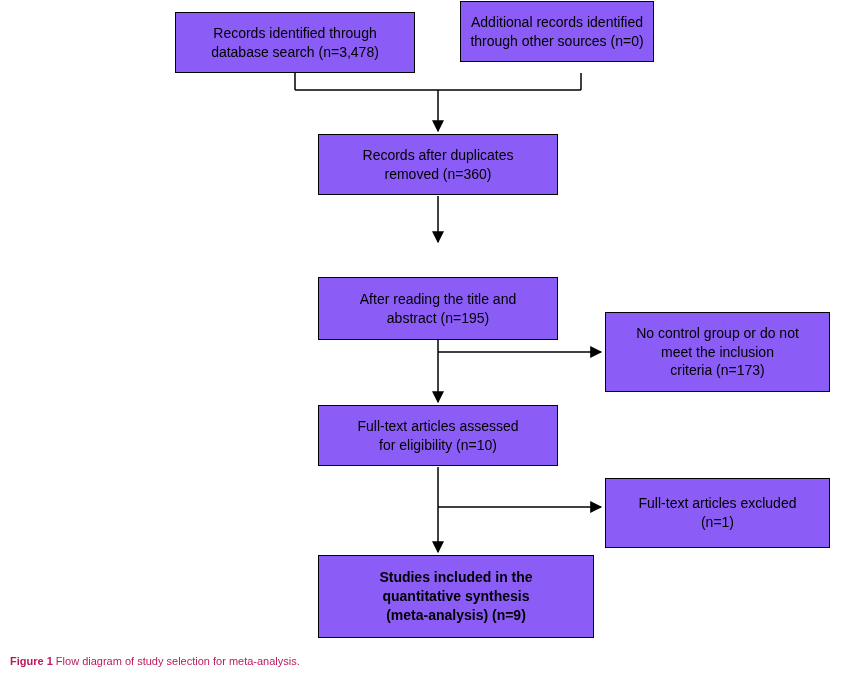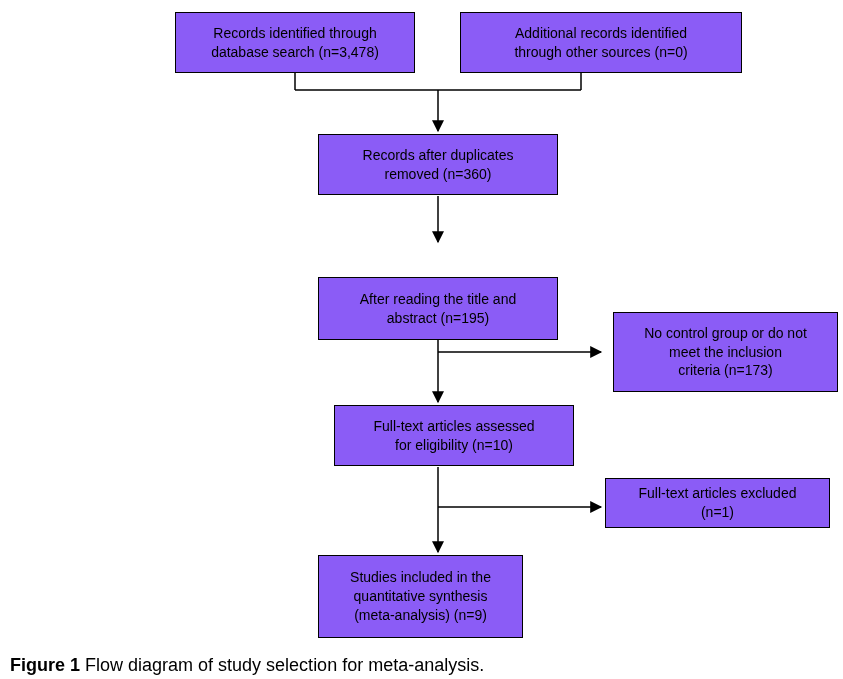--- a/index.html
+++ b/index.html
@@ -24,41 +24,41 @@
     display: flex;
     align-items: center;
     justify-content: center;
     text-align: center;
     font-size: 14px;
     line-height: 1.35;
     white-space: pre-line;
     padding: 4px 8px;
   }
   #box-db-search       { left: 175px; top: 12px;  width: 240px; height: 61px; }
-  #box-other-sources   { left: 460px; top: 12px;  width: 282px; height: 61px; }
+  #box-other-sources   { left: 460px; top: 1px;  width: 194px; height: 61px; }
   #box-after-duplicates{ left: 318px; top: 134px; width: 240px; height: 61px; }
   #box-title-abstract  { left: 318px; top: 245px; width: 240px; height: 63px; margin-top: 32px; }
-  #box-excluded-criteria{ left: 605px; top: 312px; width: 225px; height: 80px; margin-left: 8px; }
-  #box-fulltext-assessed{ left: 318px; top: 405px; width: 240px; height: 61px; margin-left: 16px; }
-  #box-fulltext-excluded{ left: 605px; top: 478px; width: 225px; height: 50px; }
-  #box-included        { left: 318px; top: 555px; width: 205px; height: 83px; }
+  #box-excluded-criteria{ left: 605px; top: 312px; width: 225px; height: 80px; }
+  #box-fulltext-assessed{ left: 318px; top: 405px; width: 240px; height: 61px; }
+  #box-fulltext-excluded{ left: 605px; top: 478px; width: 225px; height: 70px; }
+  #box-included        { left: 318px; top: 555px; width: 276px; height: 83px; font-weight: bold; }
   .connectors {
     position: absolute;
     left: 0;
     top: 0;
     width: 843px;
     height: 679px;
     pointer-events: none;
   }
   .caption {
     position: absolute;
     left: 10px;
     top: 655px;
-    font-size: 18px;
-    color: #000000;
+    font-size: 11px;
+    color: #be185d;
     text-align: center;
   }
   .caption .bold {
     font-weight: bold;
   }
 </style>
 </head>
 <body>
 
 <div class="canvas">

